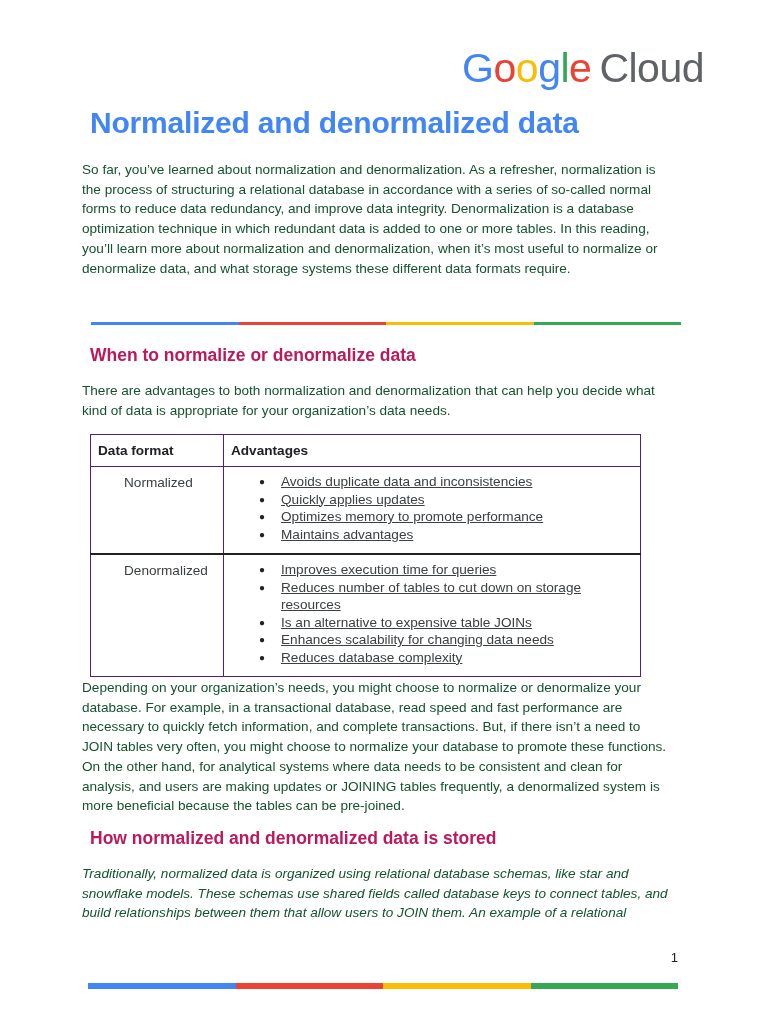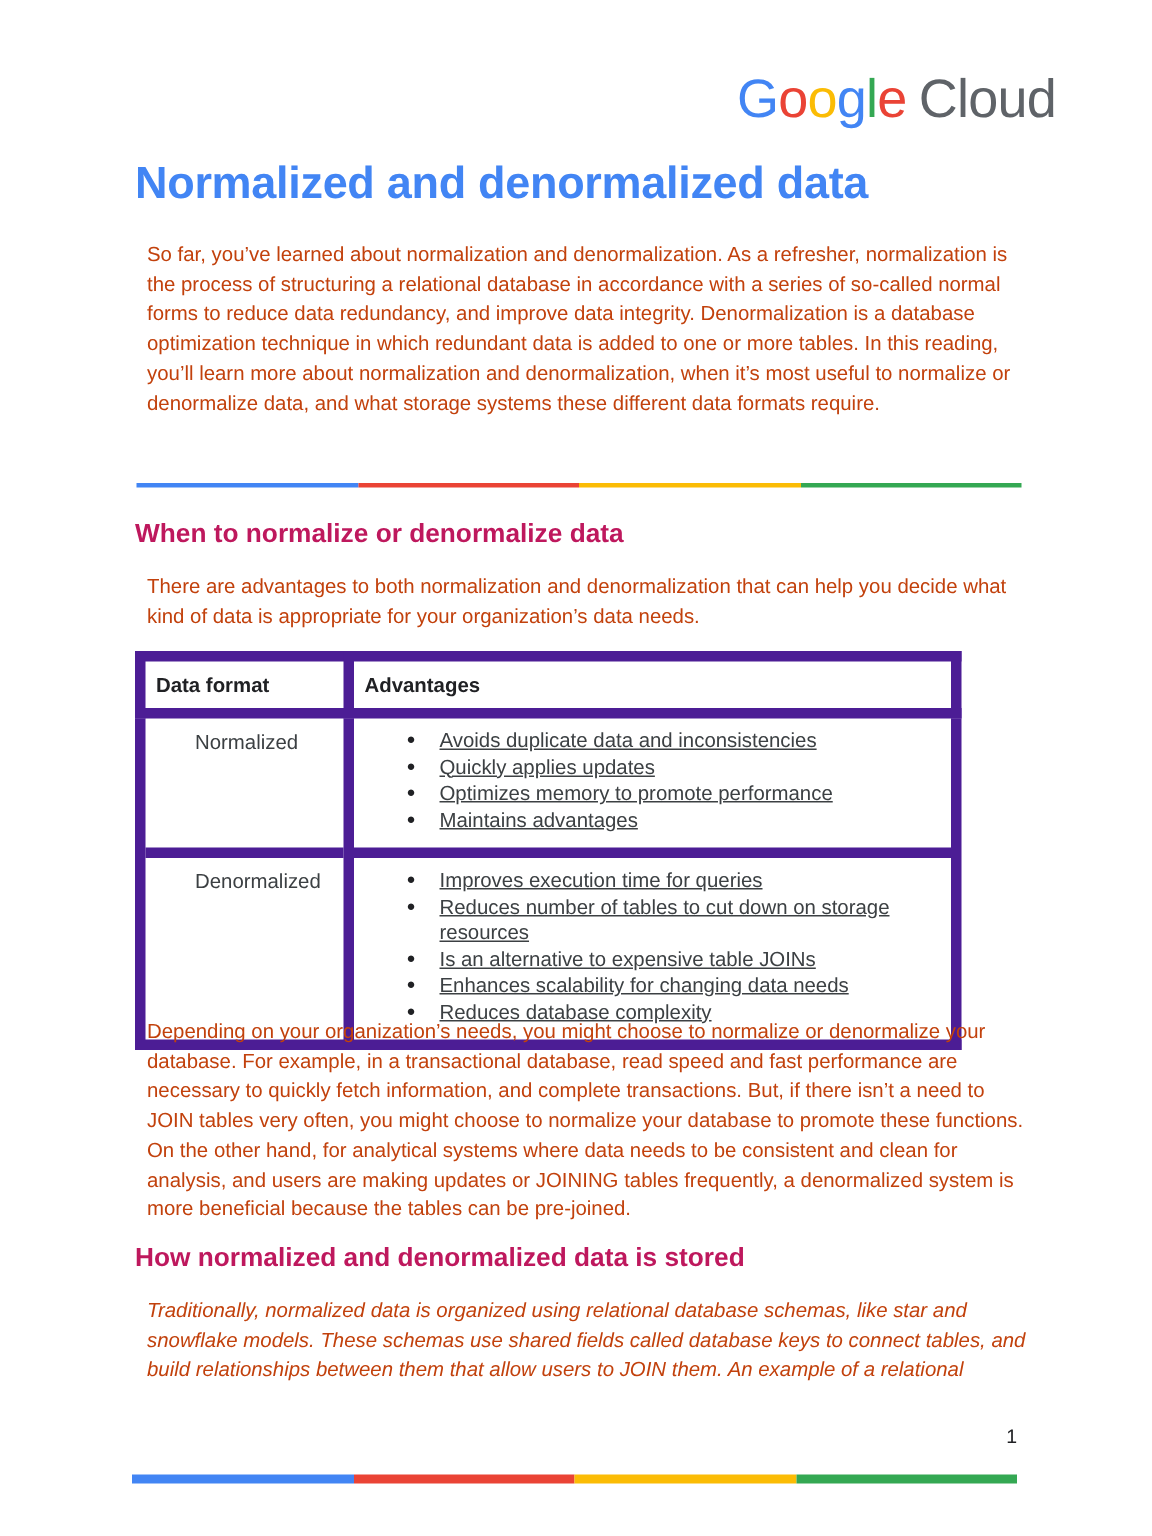--- a/index.html
+++ b/index.html
@@ -1,30 +1,30 @@
 <!DOCTYPE html>
 <html><head>
 <meta charset="utf-8">
 <style>
   html, body { margin:0; padding:0; background:#ffffff; }
   body { width:768px; height:1024px; position:relative; overflow:hidden;
          font-family:"Liberation Sans", sans-serif; color:#3c4043; }
-  .logo { position:absolute; right:64px; top:48px; font-size:36px; letter-spacing:-0.5px;
+  .logo { position:absolute; right:64px; top:48px; font-size:41px; letter-spacing:-0.5px;
           font-family:"Liberation Sans", sans-serif; line-height:1; }
   .logo .cloud { color:#5f6368; margin-left:8px; }
   .title { position:absolute; left:90px; top:106px; margin:0; font-weight:bold;
            font-size:30px; color:#4285f4; letter-spacing:-0.2px; }
-  .para { position:absolute; left:98px; width:592px; margin:0; font-size:13.6px;
-          line-height:19.7px; color:#c2410c; }
+  .para { position:absolute; left:82px; width:592px; margin:0; font-size:13.6px;
+          line-height:19.7px; color:#14532d; }
   .bar { position:absolute; display:flex; height:3px; }
   .bar span { flex:1; display:block; }
   .h2 { position:absolute; left:90px; margin:0; font-size:17.5px; font-weight:bold; color:#be185d; }
   table.adv { position:absolute; left:90px; top:434px; width:551px; border-collapse:collapse;
               font-size:13.6px; color:#3c4043; }
-  table.adv td, table.adv th { border:7px solid #4c1d95; vertical-align:top; text-align:left; padding:0 7px; }
+  table.adv td, table.adv th { border:1px solid #4c1d95; vertical-align:top; text-align:left; padding:0 7px; }
   table.adv th { font-weight:bold; color:#202124; height:31px; vertical-align:middle; }
   table.adv td.fmt { width:92px; padding-top:8px;padding-left:33px; }
   table.adv tr.r1 td { border-bottom:2px solid #202124; height:76px; }
   table.adv tr.r2 td { height:92px; }
   table.adv ul { margin:6px 0 10px 0; padding-left:50px; list-style:none; }
   table.adv li { line-height:17.5px; position:relative;text-decoration:underline; }
   table.adv li::before { content:"●"; position:absolute; left:-22px; font-size:10px; top:0; color:#202124; }
   .pagenum { position:absolute; right:90px; top:950px; font-size:13px; color:#202124; }
 </style>
 </head>

